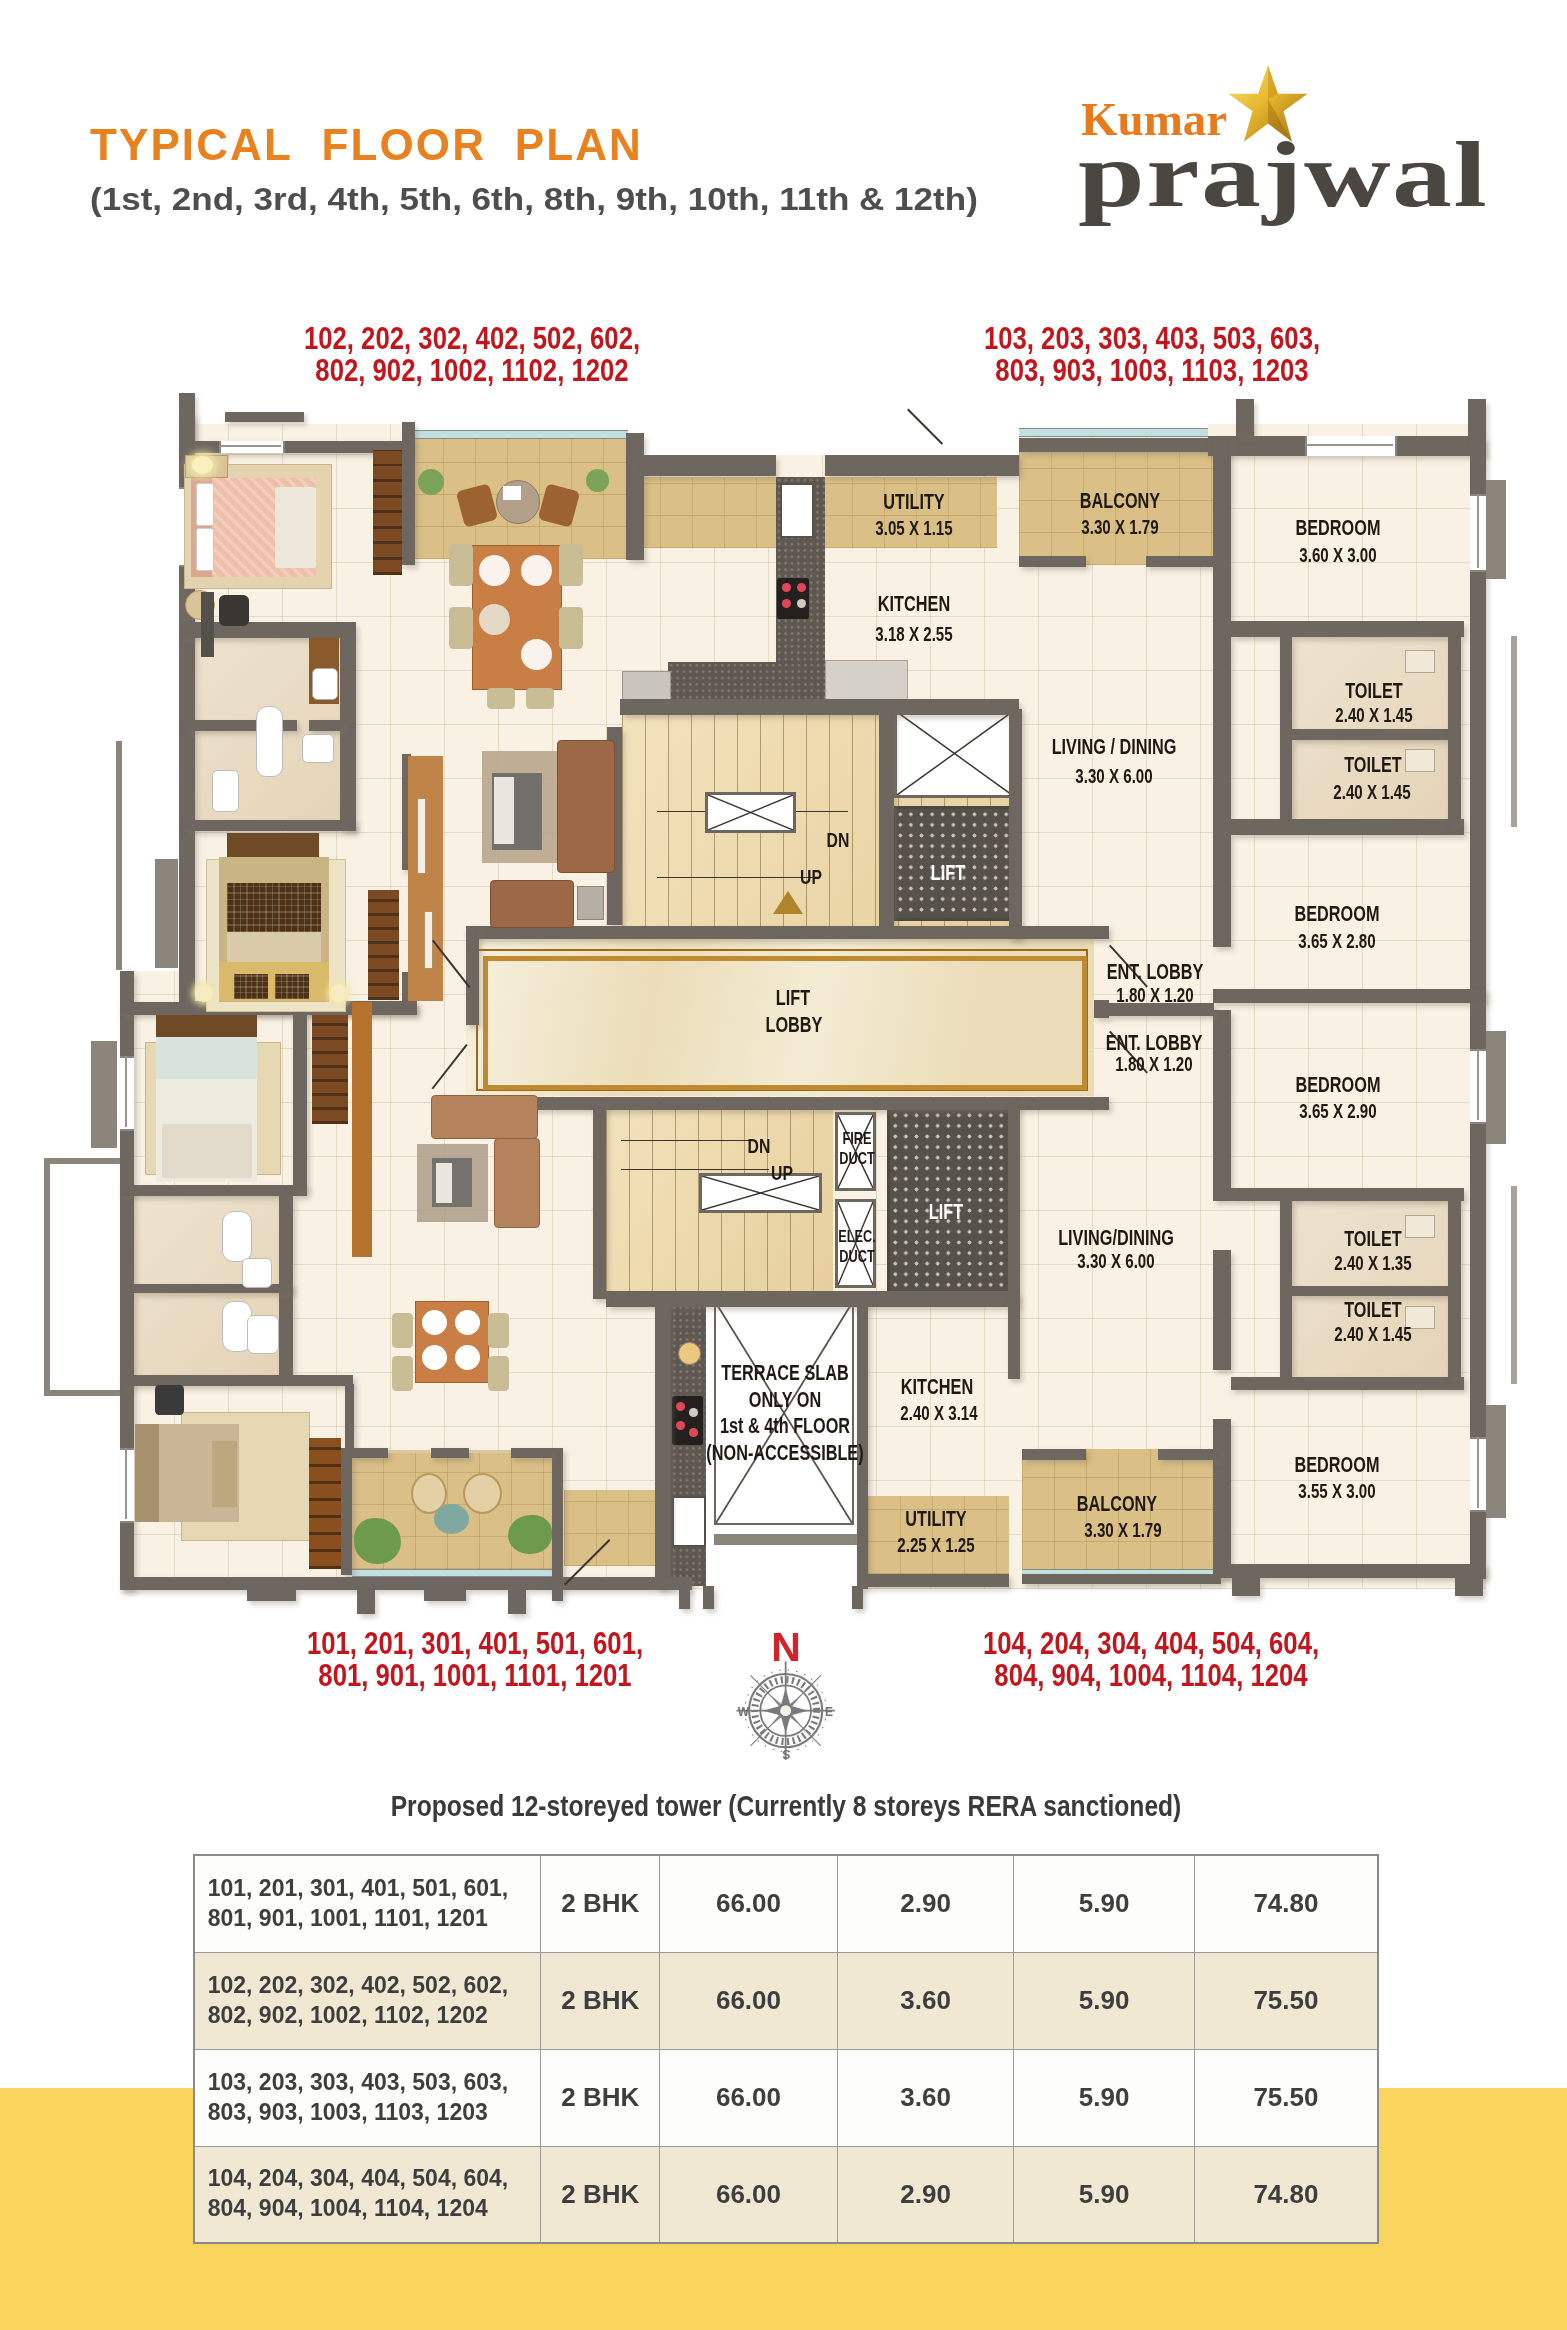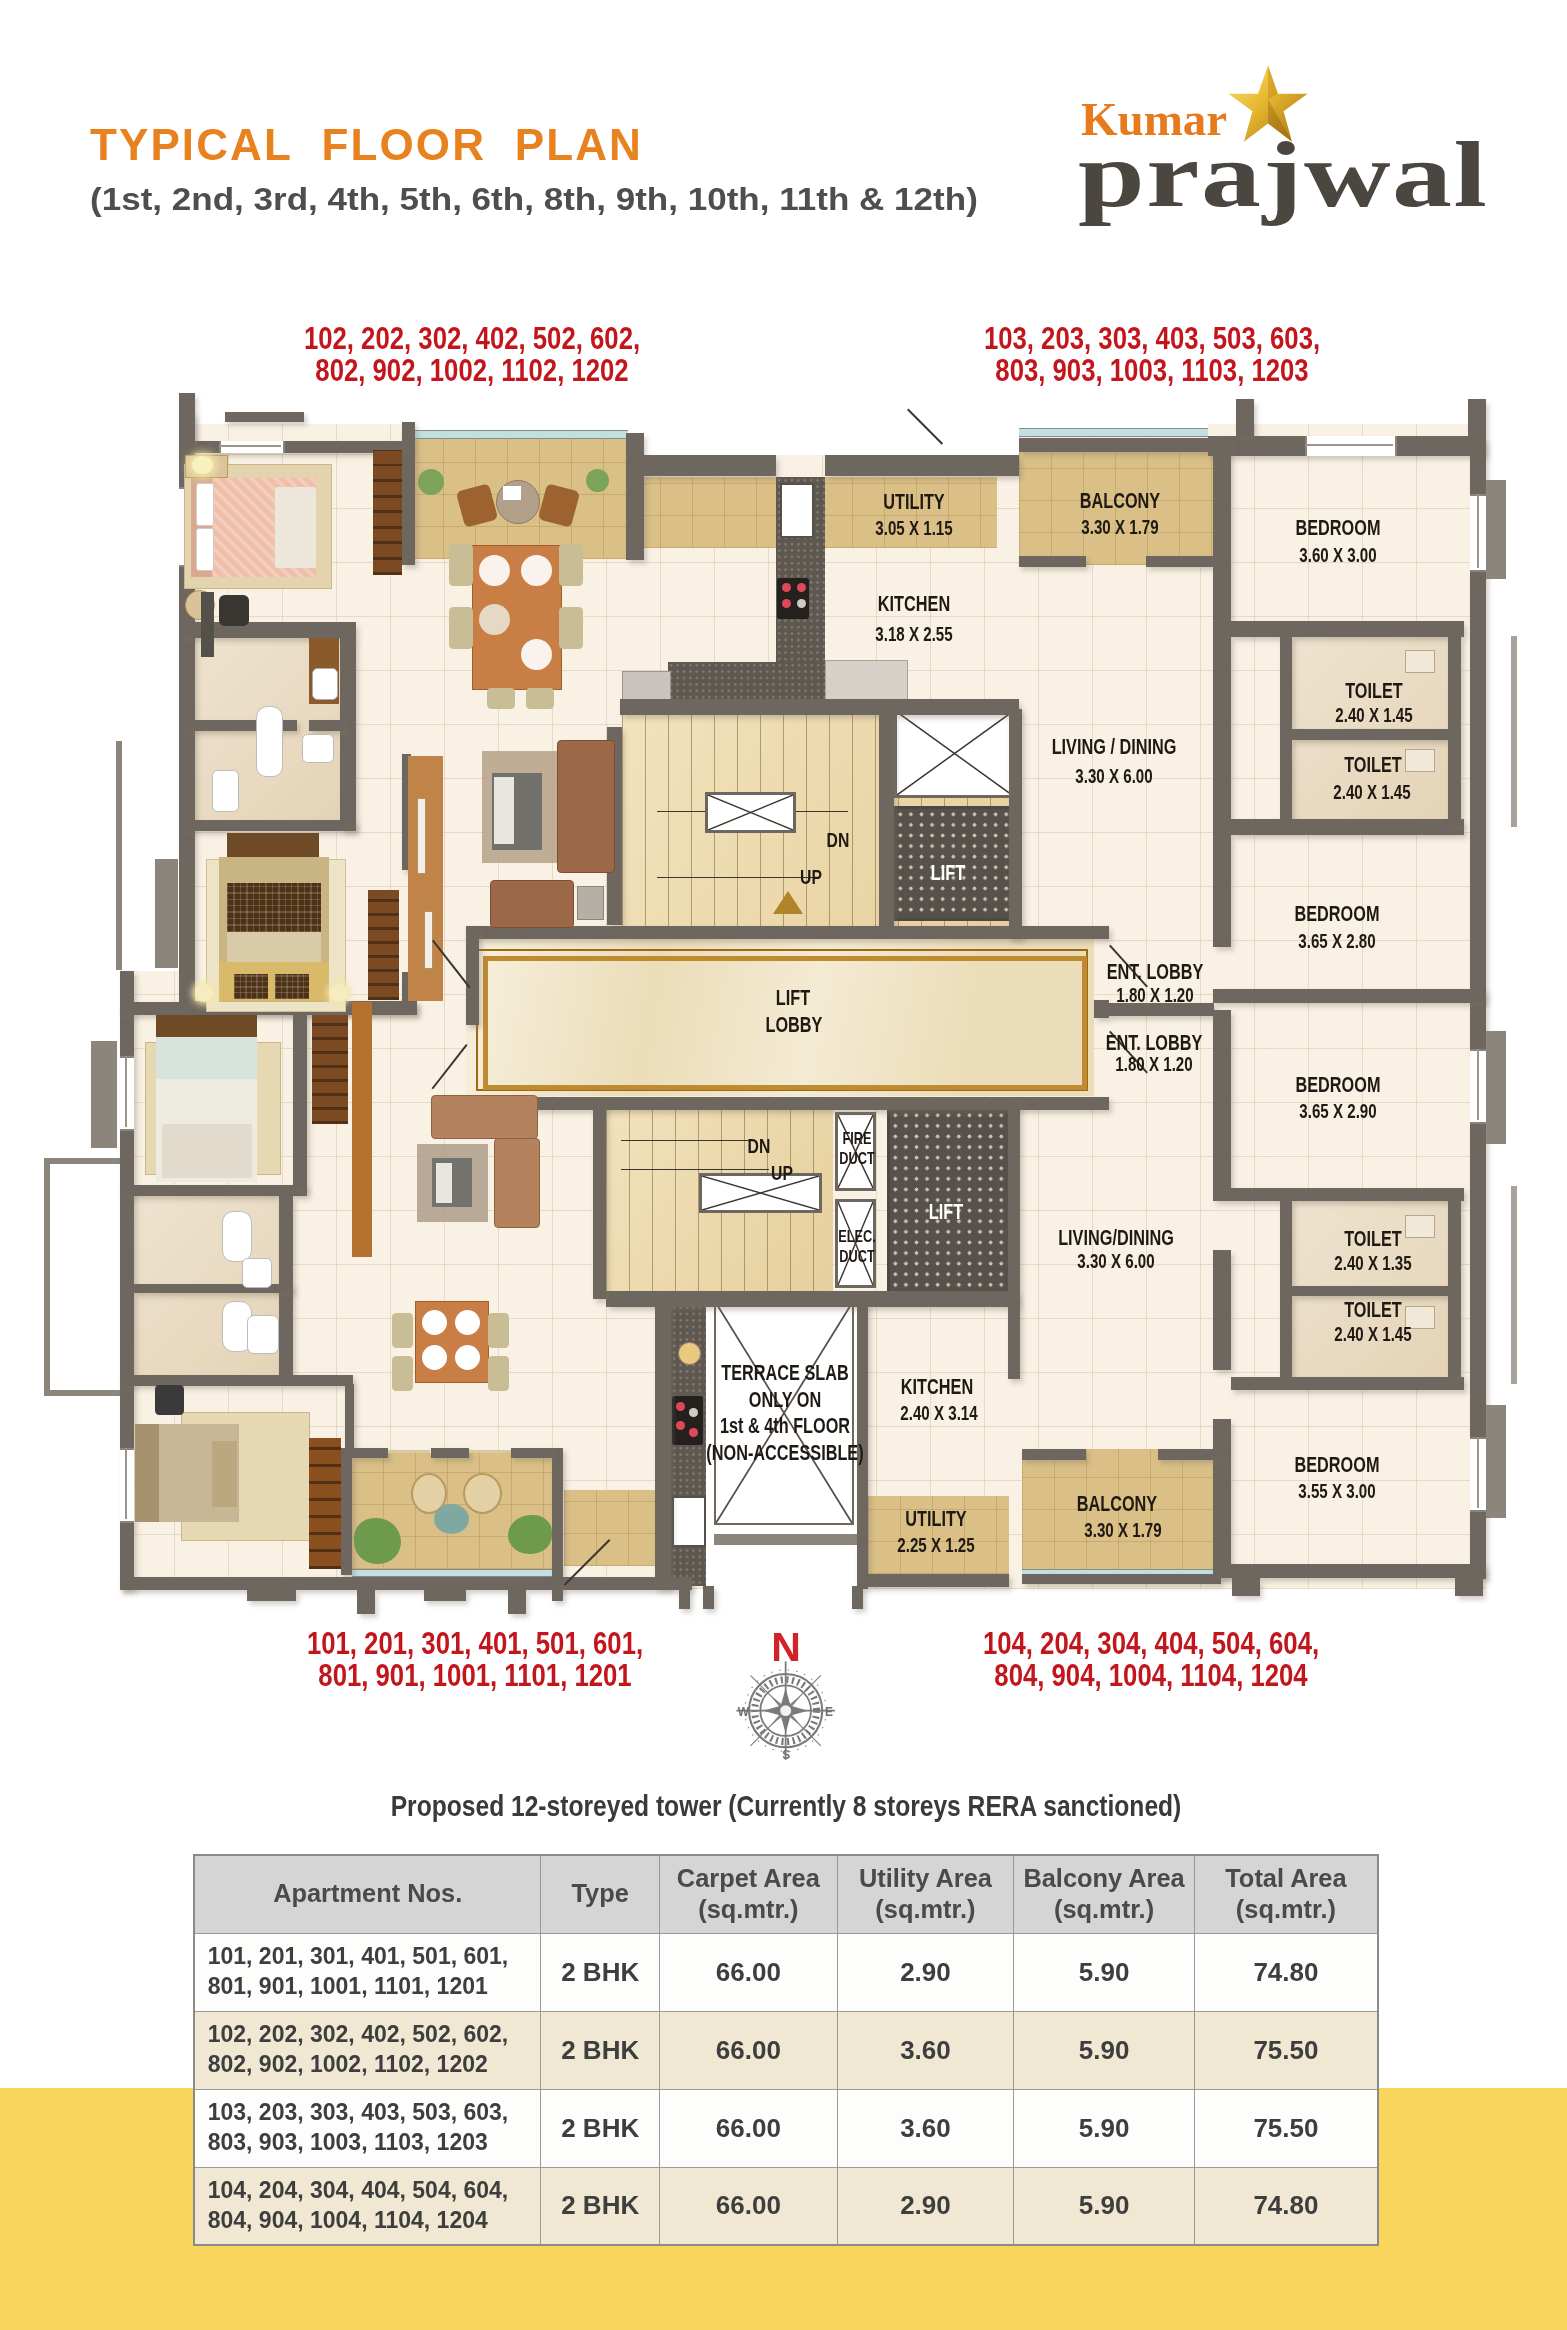--- a/index.html
+++ b/index.html
@@ -82,28 +82,20 @@
 <table class="a" style="left:193px;top:1854px;width:1186px;height:390px;border-collapse:collapse;border:2.1px solid #8a8a8a;font-family:'Liberation Sans',sans-serif" cellspacing="0">
 <colgroup>
       <col style="width:347px">
       <col style="width:119px">
       <col style="width:178px">
       <col style="width:177px">
       <col style="width:181px">
       <col style="width:184px">
     </colgroup>
 <tbody>
-      <tr style="height:78px;background:#D5D5D5">
-<td class="th">Apartment Nos.</td>
-        <td class="th">Type</td>
-        <td class="th">Carpet Area<br>(sq.mtr.)</td>
-        <td class="th">Utility Area<br>(sq.mtr.)</td>
-        <td class="th">Balcony Area<br>(sq.mtr.)</td>
-        <td class="th">Total Area<br>(sq.mtr.)</td>
-</tr>
 <tr style="height:78px;background:#FDFDFC">
 <td class="c1">101, 201, 301, 401, 501, 601,<br>801, 901, 1001, 1101, 1201</td>
         <td class="td">2 BHK</td>
         <td class="td">66.00</td>
         <td class="td">2.90</td>
         <td class="td">5.90</td>
         <td class="td">74.80</td>
 </tr>
 <tr style="height:78px;background:#F0E8D3">
 <td class="c1">102, 202, 302, 402, 502, 602,<br>802, 902, 1002, 1102, 1202</td>

